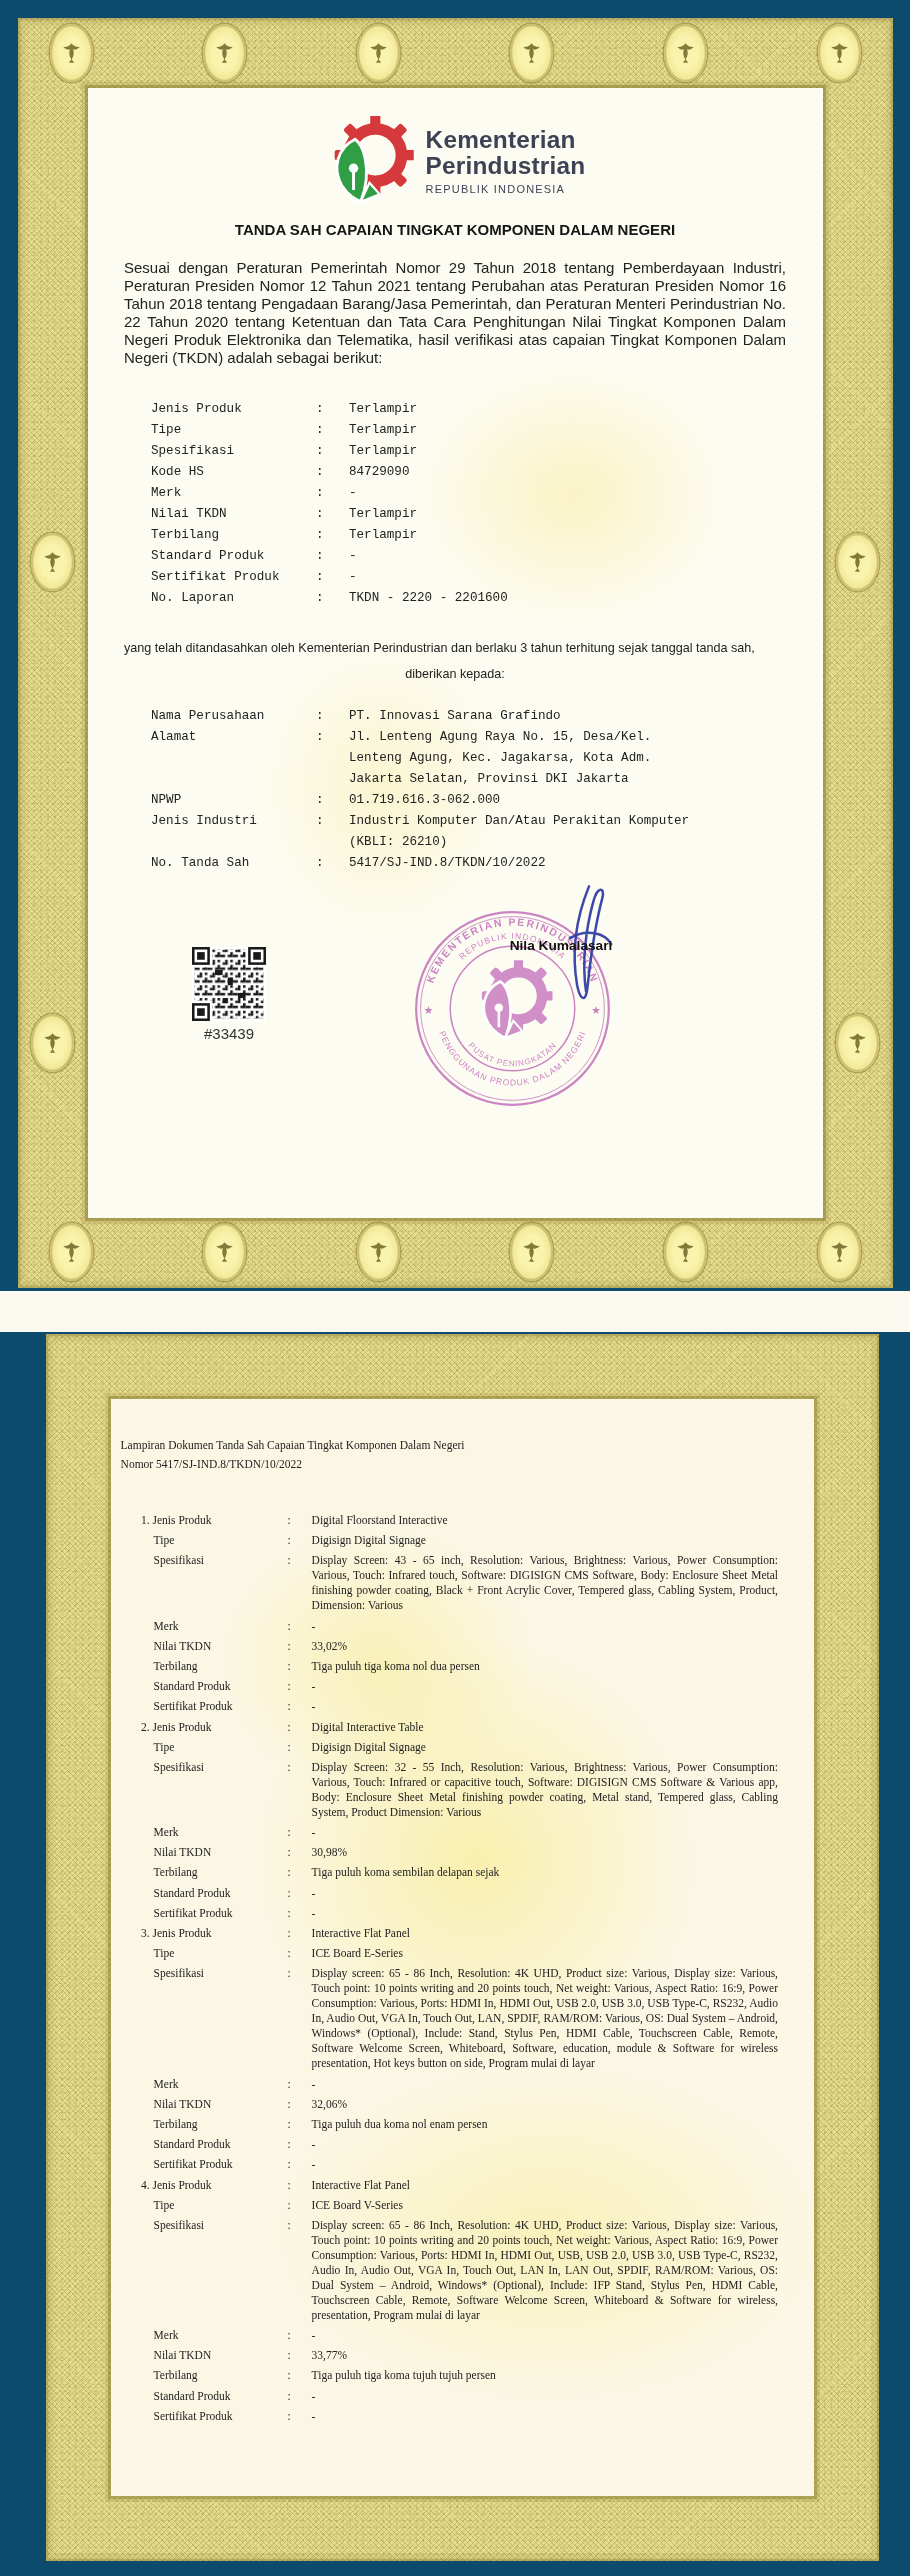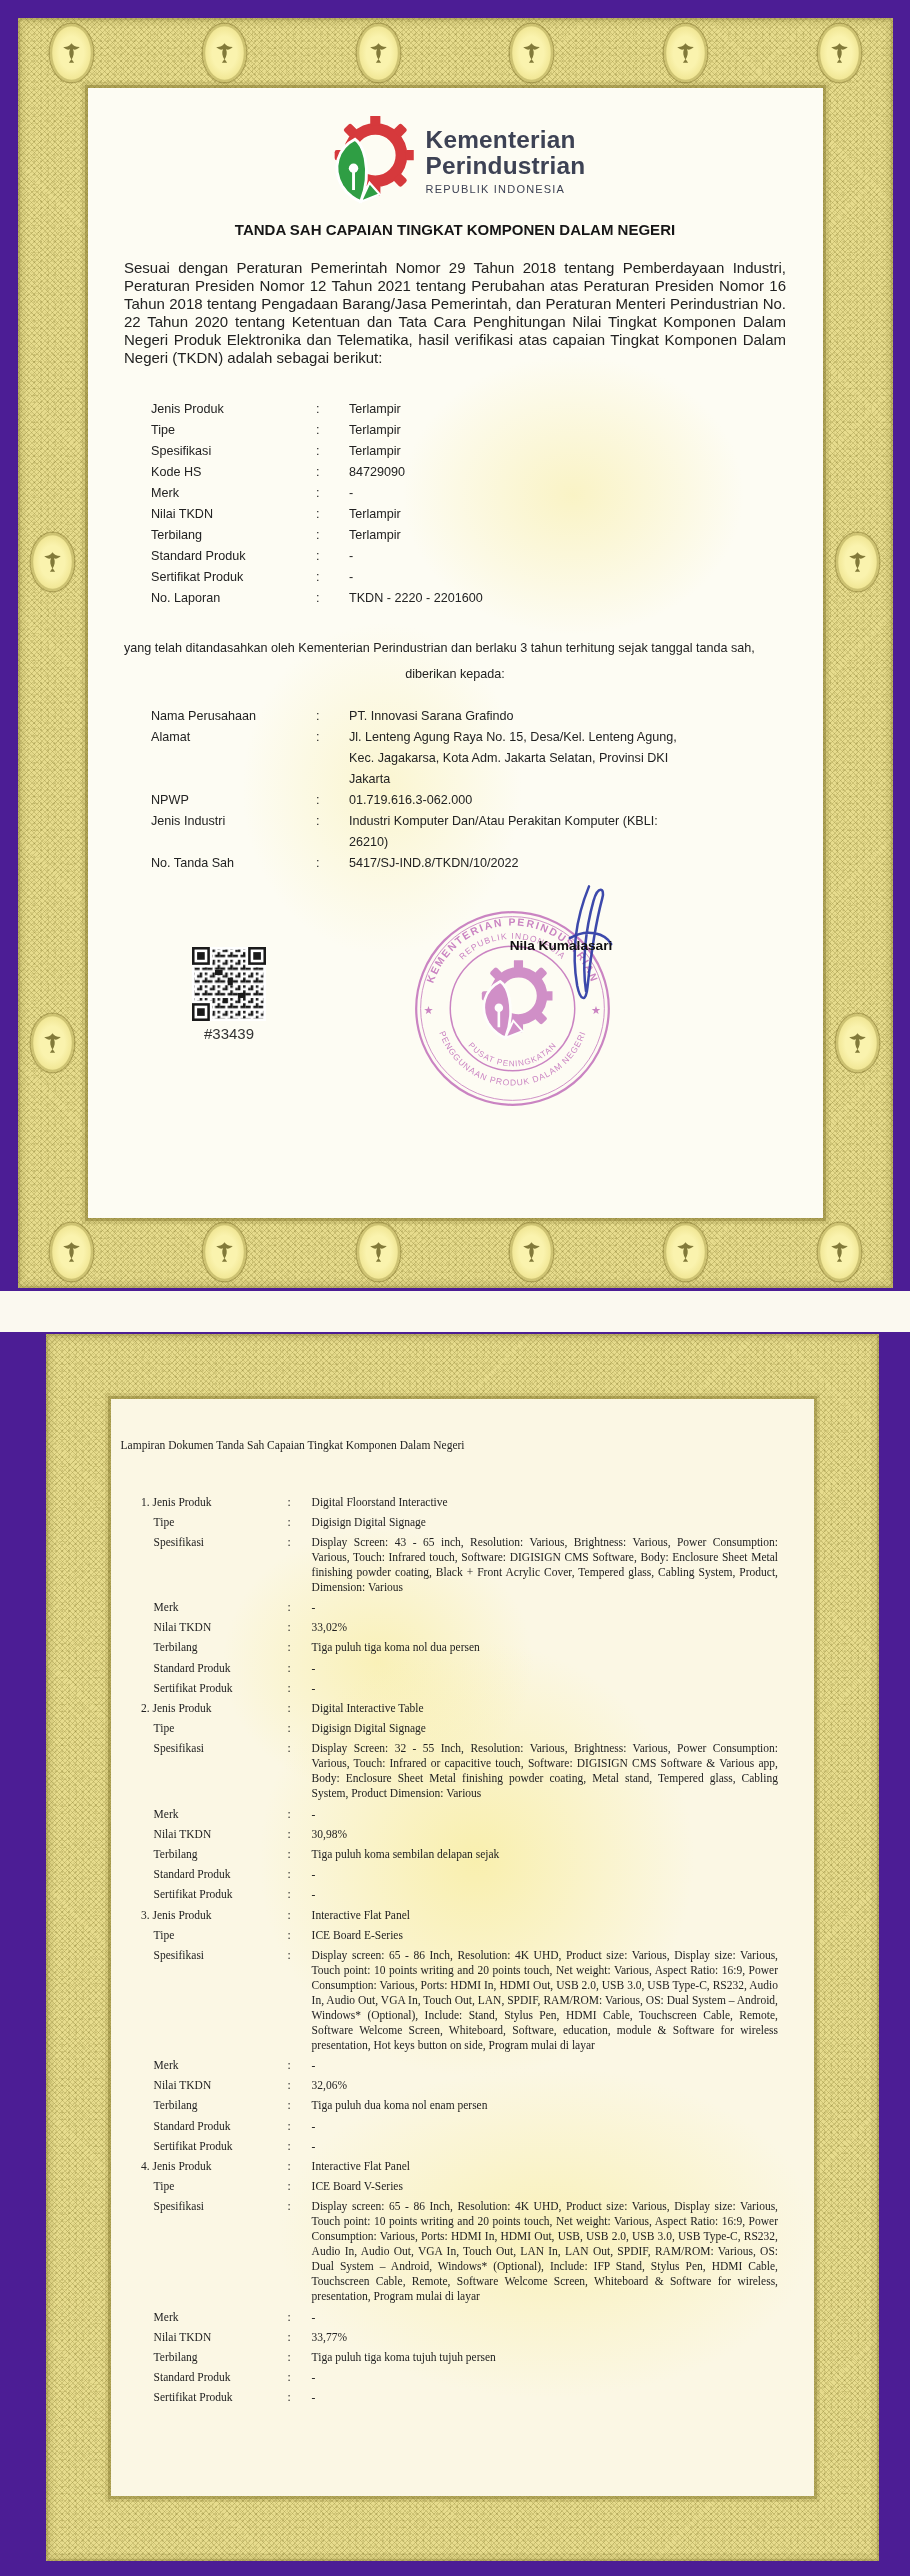--- a/index.html
+++ b/index.html
@@ -1,17 +1,17 @@
 <!DOCTYPE html>
 <html style="font-size:12px"><head>
 <meta charset="utf-8">
 <style>
   html,body{margin:0;padding:0;}
   body{font-family:"Liberation Sans",sans-serif;background:#efece0;}
-  .canvas{position:relative;width:910px;height:2576px;background:#4c1d95;overflow:hidden;}
+  .canvas{position:relative;width:910px;height:2576px;background:#0c4a6e;overflow:hidden;}
   .pagegap{position:absolute;left:0;top:1291px;width:100%;height:41px;background:#fbf9f0;}
 
   
   .page{position:absolute;overflow:hidden;background-color:#e7dc8d;
     background-image:
       radial-gradient(circle at 3px 3px, rgba(122,112,40,.30) 0.7px, transparent 1.2px),
       radial-gradient(circle at 0 0, rgba(122,112,40,.22) 0.7px, transparent 1.2px),
       repeating-linear-gradient(45deg, rgba(139,128,50,.28) 0 0.7px, transparent 0.7px 3.7px),
       repeating-linear-gradient(-45deg, rgba(139,128,50,.28) 0 0.7px, transparent 0.7px 3.7px),
       repeating-radial-gradient(circle at 50% 50%, rgba(139,128,50,.16) 0 0.7px, transparent 0.7px 6.7px);
@@ -38,21 +38,21 @@
 
   
   .c1{position:relative;height:100%;box-sizing:border-box;padding:19px 37px 0 36px;font-size:12.6px;color:#222;}
   .logo-row{display:flex;justify-content:center;align-items:center;gap:12px;margin:9px 0 15px;}
   .logo-mark{width:89px;height:90px;--gear:#d6393c;--leaf:#2f9e44;}
   .logo-name{color:#3d4254;font-weight:bold;font-size:24.4px;line-height:26px;letter-spacing:0.2px;}
   .logo-sub{color:#3d4254;font-size:11px;letter-spacing:1.2px;margin-top:3.7px;font-weight:normal;}
   .h1{text-align:center;font-weight:bold;font-size:15px;margin:0 0 21px;color:#161616;}
   .intro{text-align:justify;font-size:15px;line-height:18px;margin:0 0 32px;}
   .kvt{margin-left:27px;margin-bottom:30px;}
-  .kvrow{display:flex;line-height:21px;}
+  .kvrow{display:flex;line-height:21px;font-family:Liberation Mono, monospace;}
   .kl{flex:0 0 165px;}
   .kc{flex:0 0 33px;}
   .kv{flex:1;}
   .kvt.company{}
   .kvt.company .kv{max-width:348px;}
   .validity{line-height:18.5px;margin:0 0 9px;}
   .given{text-align:center;margin:8px 0 25px;}
   .sigcenter{width:518px;margin-left:178px;text-align:center;}
   .place-date{margin:0 0 12px;}
   .signer-title{margin:0;}
@@ -359,20 +359,21 @@
         </div>
       </div>
     </div>
   </section>
 
   <section class="page page2">
     <div class="inner inner2">
       <div class="c2">
         <div class="p2head">
           <div>Lampiran Dokumen Tanda Sah Capaian Tingkat Komponen Dalam Negeri</div>
+          <div>Nomor 5417/SJ-IND.8/TKDN/10/2022</div>
         </div>
 
         <div class="items">
 
           <div>
             <div class="kvrow2">
                 <span class="kl2 first">1. Jenis Produk</span>
                 <span class="kc2">:</span>
                 <span class="kv2">Digital Floorstand Interactive</span>
               </div>

